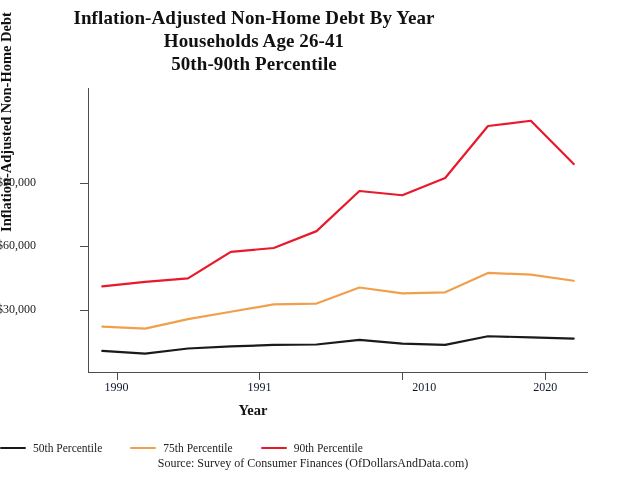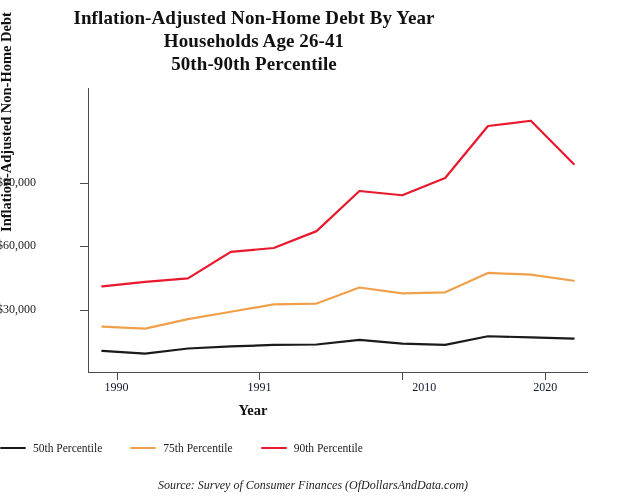--- a/index.html
+++ b/index.html
@@ -132,27 +132,26 @@
     border-radius: 1px;
   }
   .legend-label {
     font-family: "Liberation Serif", serif;
     font-size: 11.5px;
     color: #222222;
   }
   .source {
     position: absolute;
     left: 0;
-    top: 478px;
+    top: 456px;
     width: 626px;
     text-align: center;
     font-family: "Liberation Serif", serif;
     font-size: 12px;
     color: #222222;
-    font-style: italic;
   }
   svg.series-svg {
     position: absolute;
     left: 0;
     top: 0;
     overflow: visible;
   }
 </style>
 </head>
 <body>

